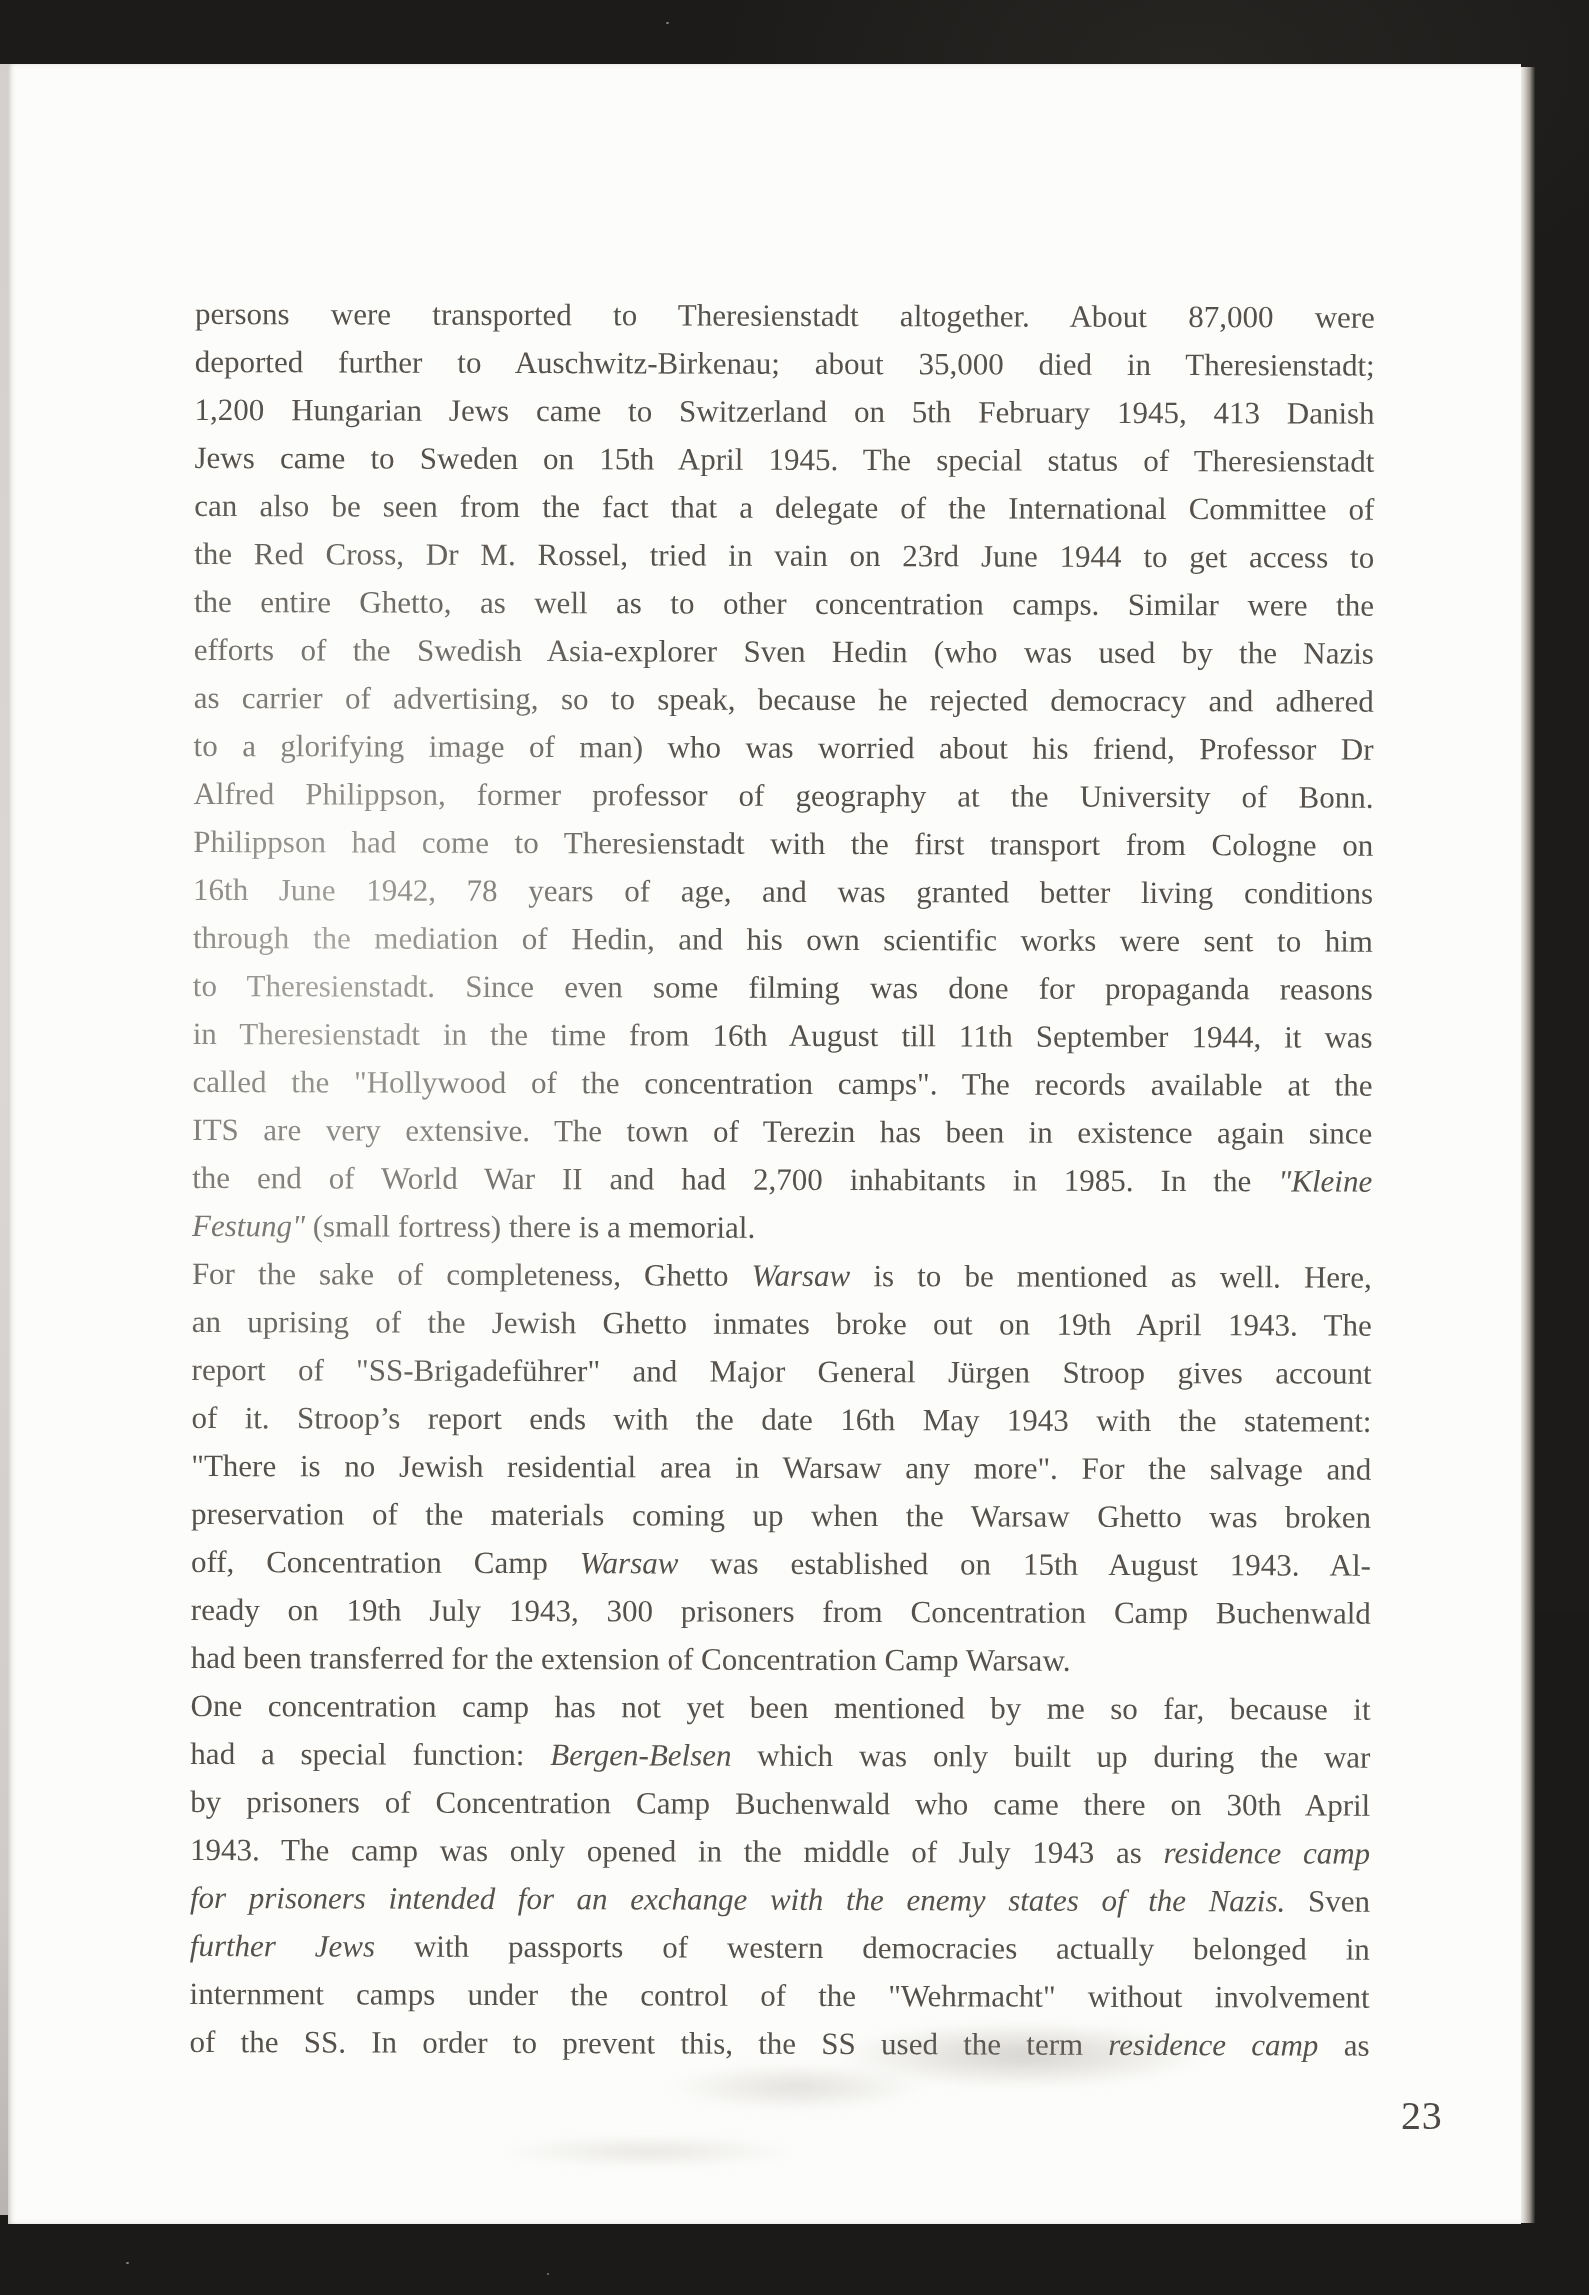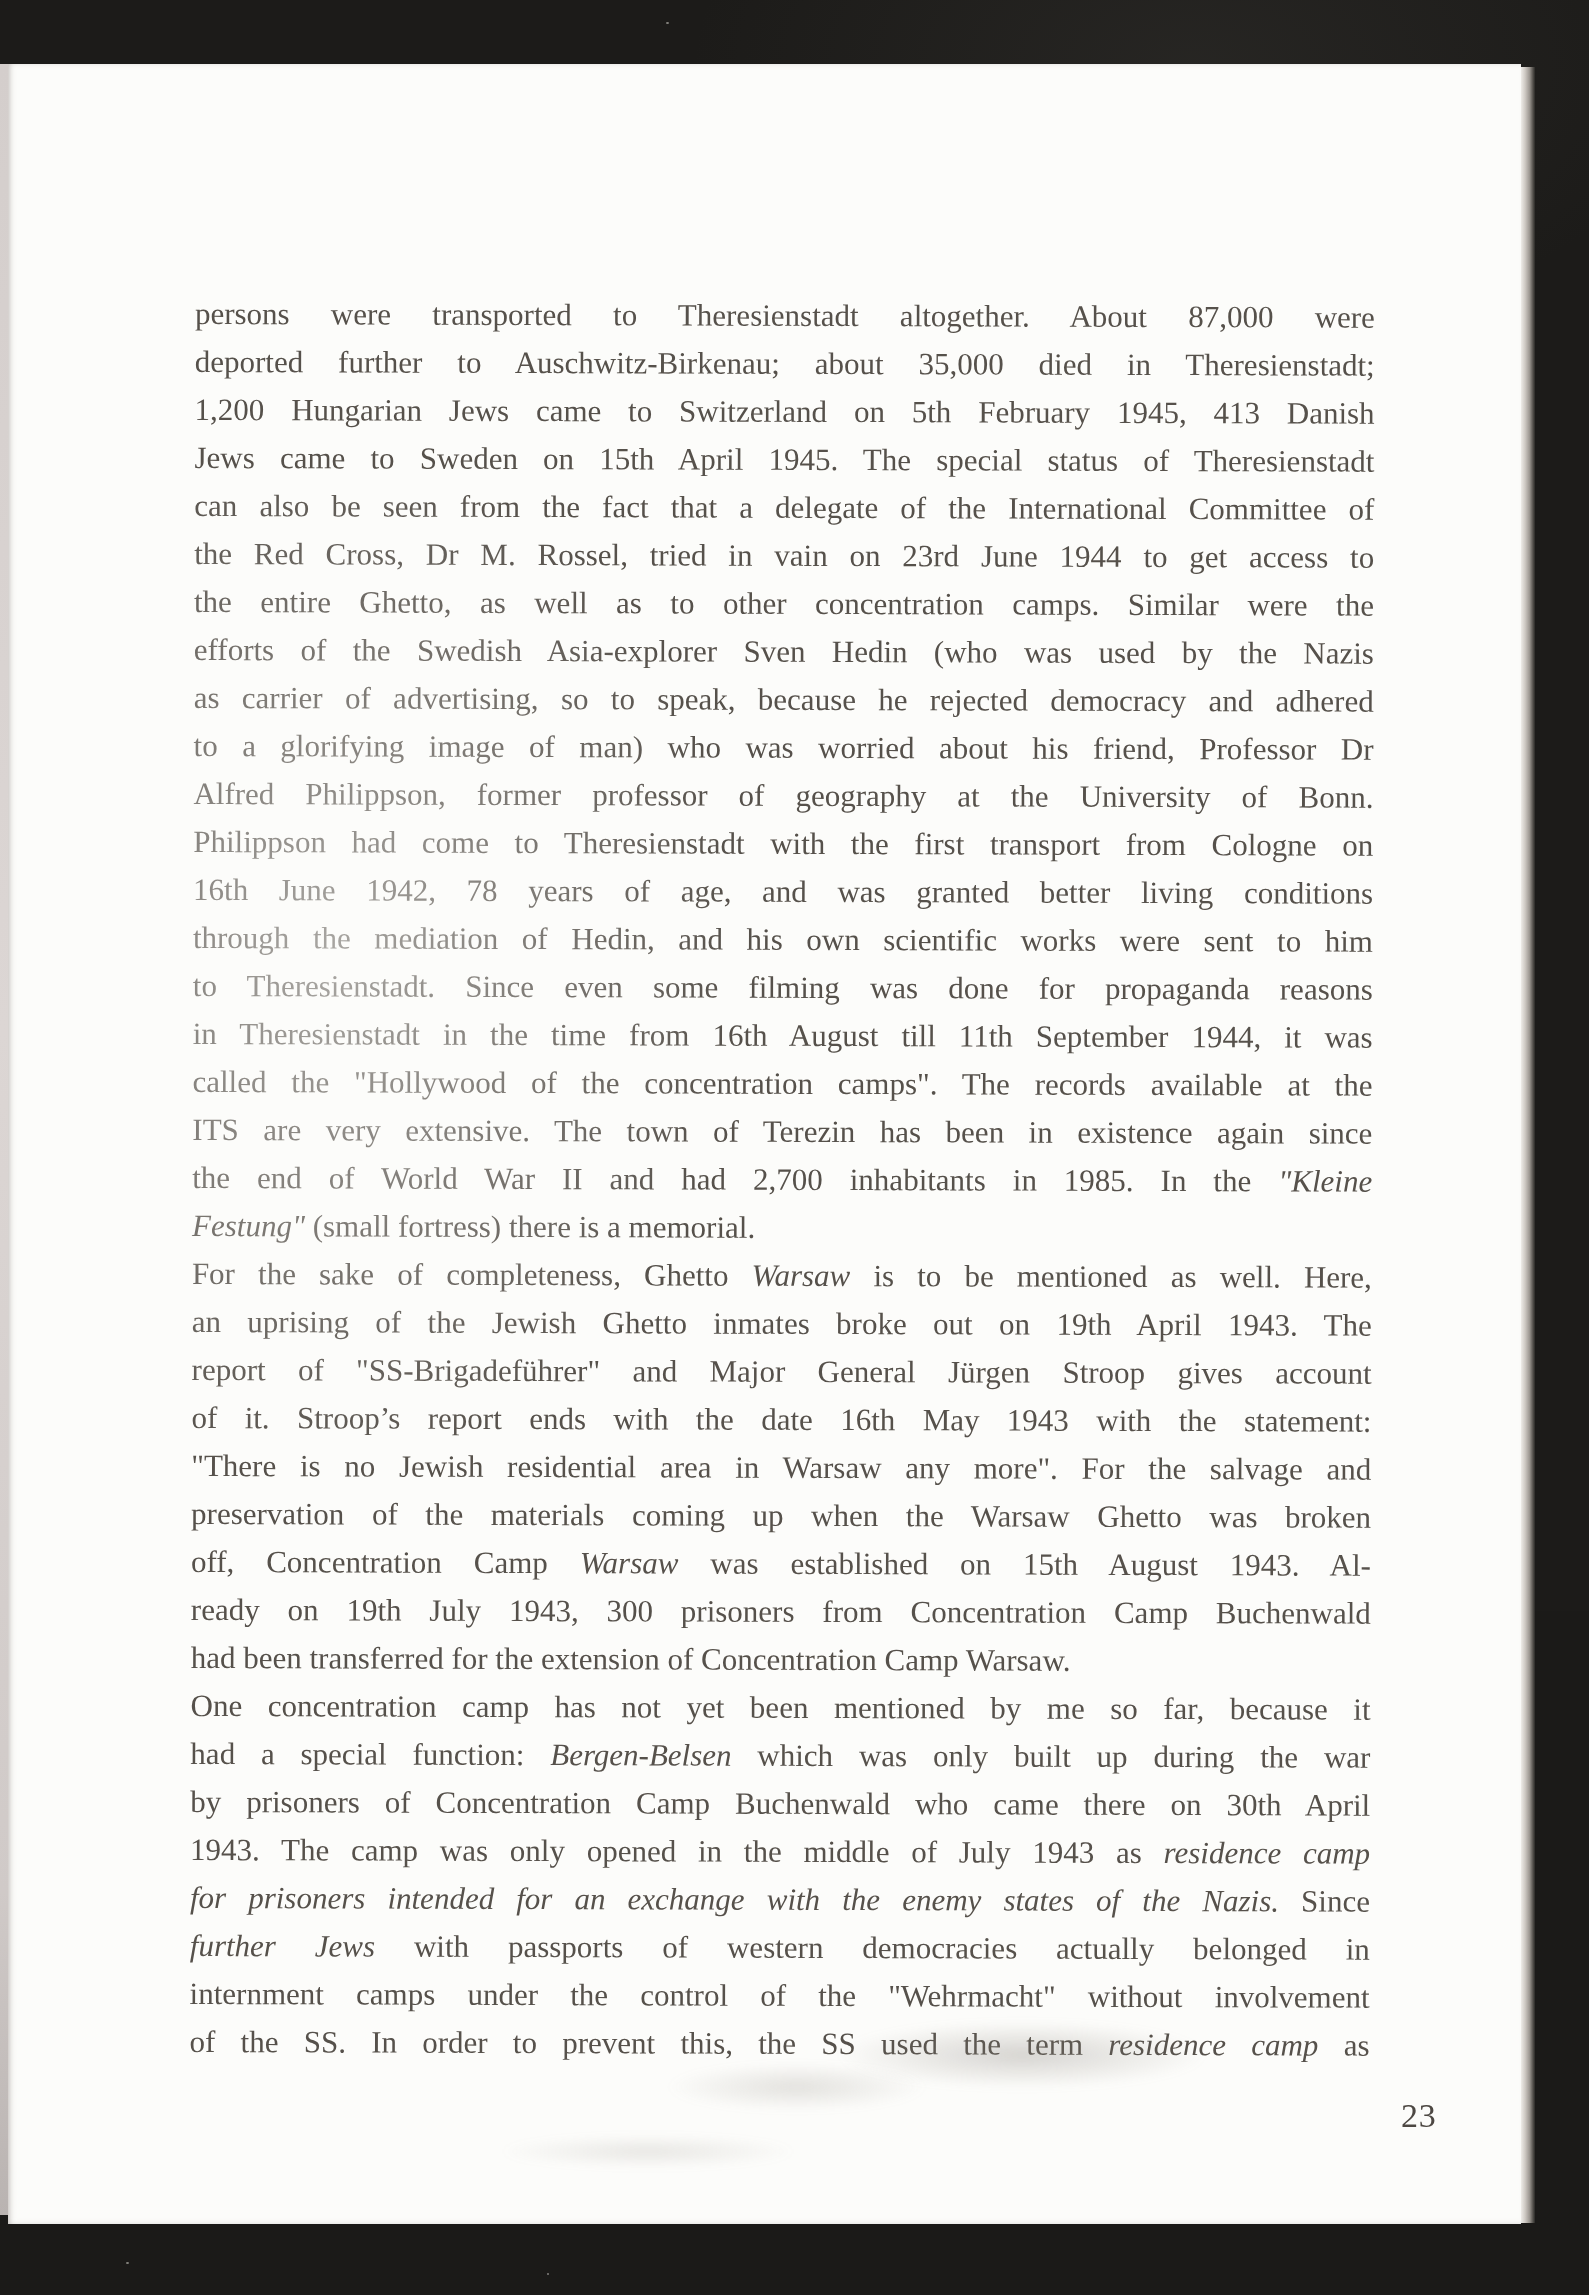--- a/index.html
+++ b/index.html
@@ -64,21 +64,21 @@
   
   .bleed { position: absolute; filter: blur(4px); pointer-events: none; }
   .b1 { left: 827px; top: 1957px; width: 374px; height: 68px;
         background: radial-gradient(ellipse, rgba(128,122,114,0.30) 0%, rgba(128,122,114,0) 70%); }
   .b2 { left: 658px; top: 1999px; width: 262px; height: 48px;
         background: radial-gradient(ellipse, rgba(128,122,114,0.20) 0%, rgba(128,122,114,0) 70%); }
   .b3 { left: 489px; top: 2071px; width: 302px; height: 33px;
         background: radial-gradient(ellipse, rgba(128,122,114,0.16) 0%, rgba(128,122,114,0) 70%); }
   .pagenum {
     position: absolute; left: 1393px; top: 2028px;
-    font-size: 34px; line-height: 48px;
+    font-size: 40px; line-height: 48px;
     color: #4d4843; letter-spacing: 0.8px;
   }
   
   .speck { position: absolute; border-radius: 50%; background: #83817c; }
   .sp1 { left: 666px; top: 21.5px;  width: 3.2px; height: 2.4px; }
   .sp2 { left: 126px; top: 2262px; width: 3.2px; height: 2.4px; }
   .sp3 { left: 547px; top: 2273px; width: 2.4px; height: 2.4px; }
 </style>
 </head>
 <body>
@@ -114,21 +114,21 @@
         <div class="line"><span>of it. Stroop’s report ends with the date 16th May 1943 with the statement:</span></div>
         <div class="line"><span>"There is no Jewish residential area in Warsaw any more". For the salvage and</span></div>
         <div class="line"><span>preservation of the materials coming up when the Warsaw Ghetto was broken</span></div>
         <div class="line"><span>off, Concentration Camp </span><em>Warsaw</em><span> was established on 15th August 1943. Al-</span></div>
         <div class="line"><span>ready on 19th July 1943, 300 prisoners from Concentration Camp Buchenwald</span></div>
         <div class="line para-end"><span>had been transferred for the extension of Concentration Camp Warsaw.</span></div>
         <div class="line"><span>One concentration camp has not yet been mentioned by me so far, because it</span></div>
         <div class="line"><span>had a special function: </span><em>Bergen-Belsen</em><span> which was only built up during the war</span></div>
         <div class="line"><span>by prisoners of Concentration Camp Buchenwald who came there on 30th April</span></div>
         <div class="line"><span>1943. The camp was only opened in the middle of July 1943 as </span><em>residence camp</em></div>
-        <div class="line"><em>for prisoners intended for an exchange with the enemy states of the Nazis.</em><span> Since</span></div>
+        <div class="line"><em>for prisoners intended for an exchange with the enemy states of the Nazis.</em><span> Sven</span></div>
         <div class="line"><em>further Jews</em><span> with passports of western democracies actually belonged in</span></div>
         <div class="line"><span>internment camps under the control of the "Wehrmacht" without involvement</span></div>
         <div class="line"><span>of the SS. In order to prevent this, the SS used the term </span><em>residence camp</em><span> as</span></div>
       </div>
     <div class="fade"></div>
     <div class="bleed b1"></div>
     <div class="bleed b2"></div>
     <div class="bleed b3"></div>
     <div class="pagenum">23</div>
   </div>

